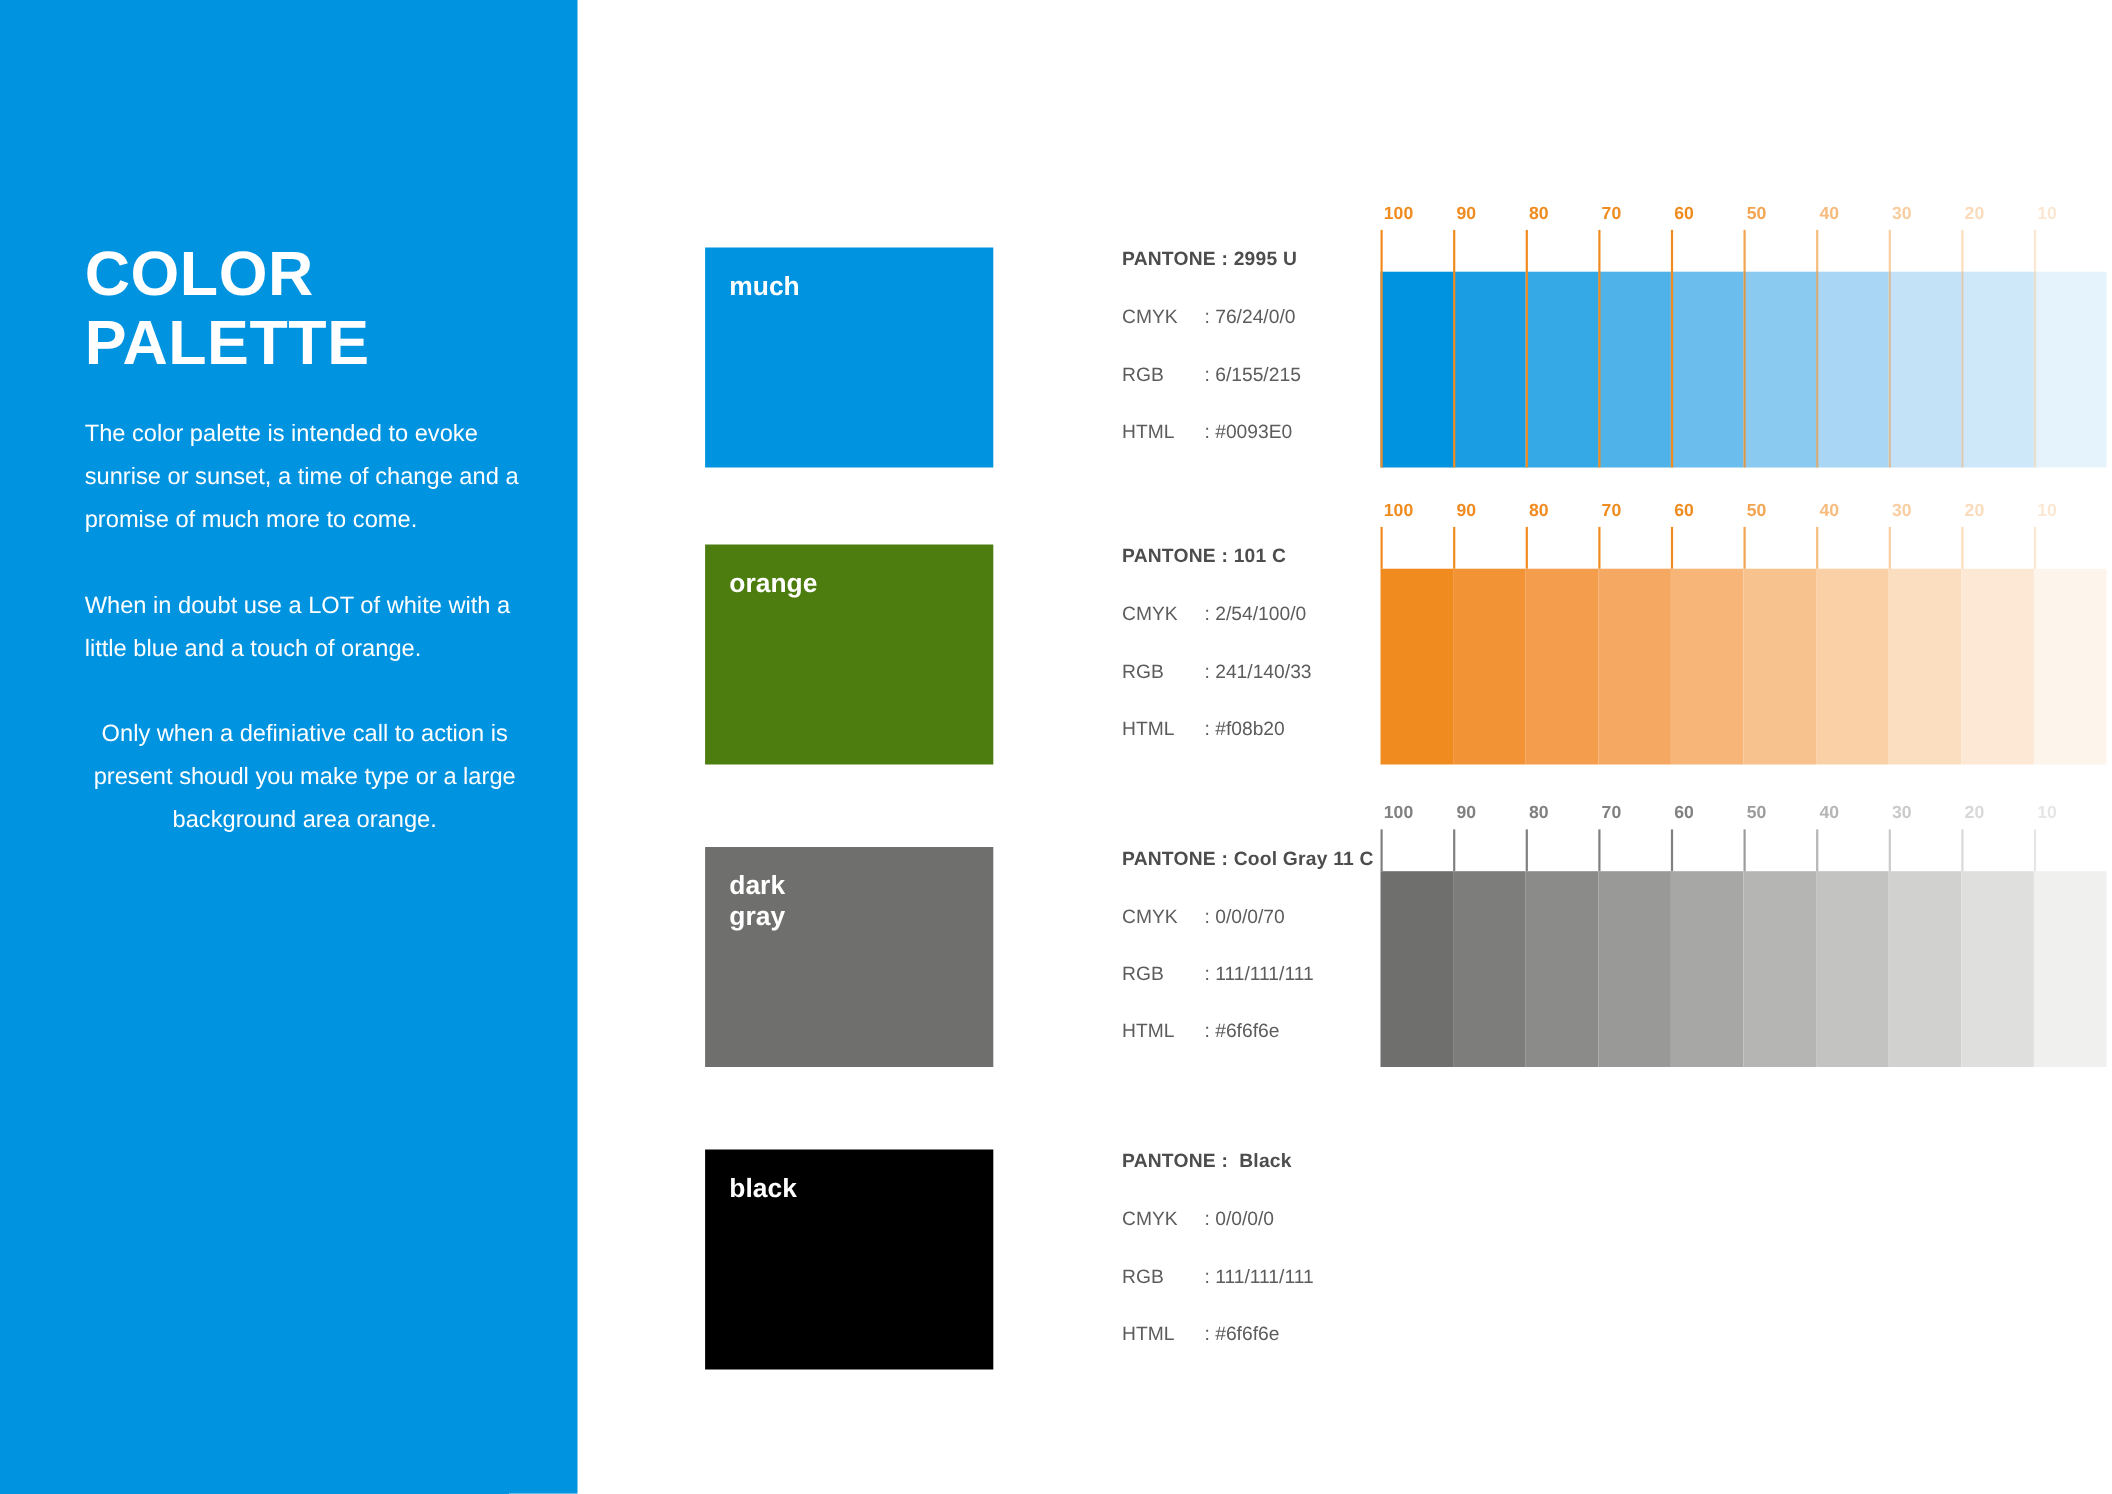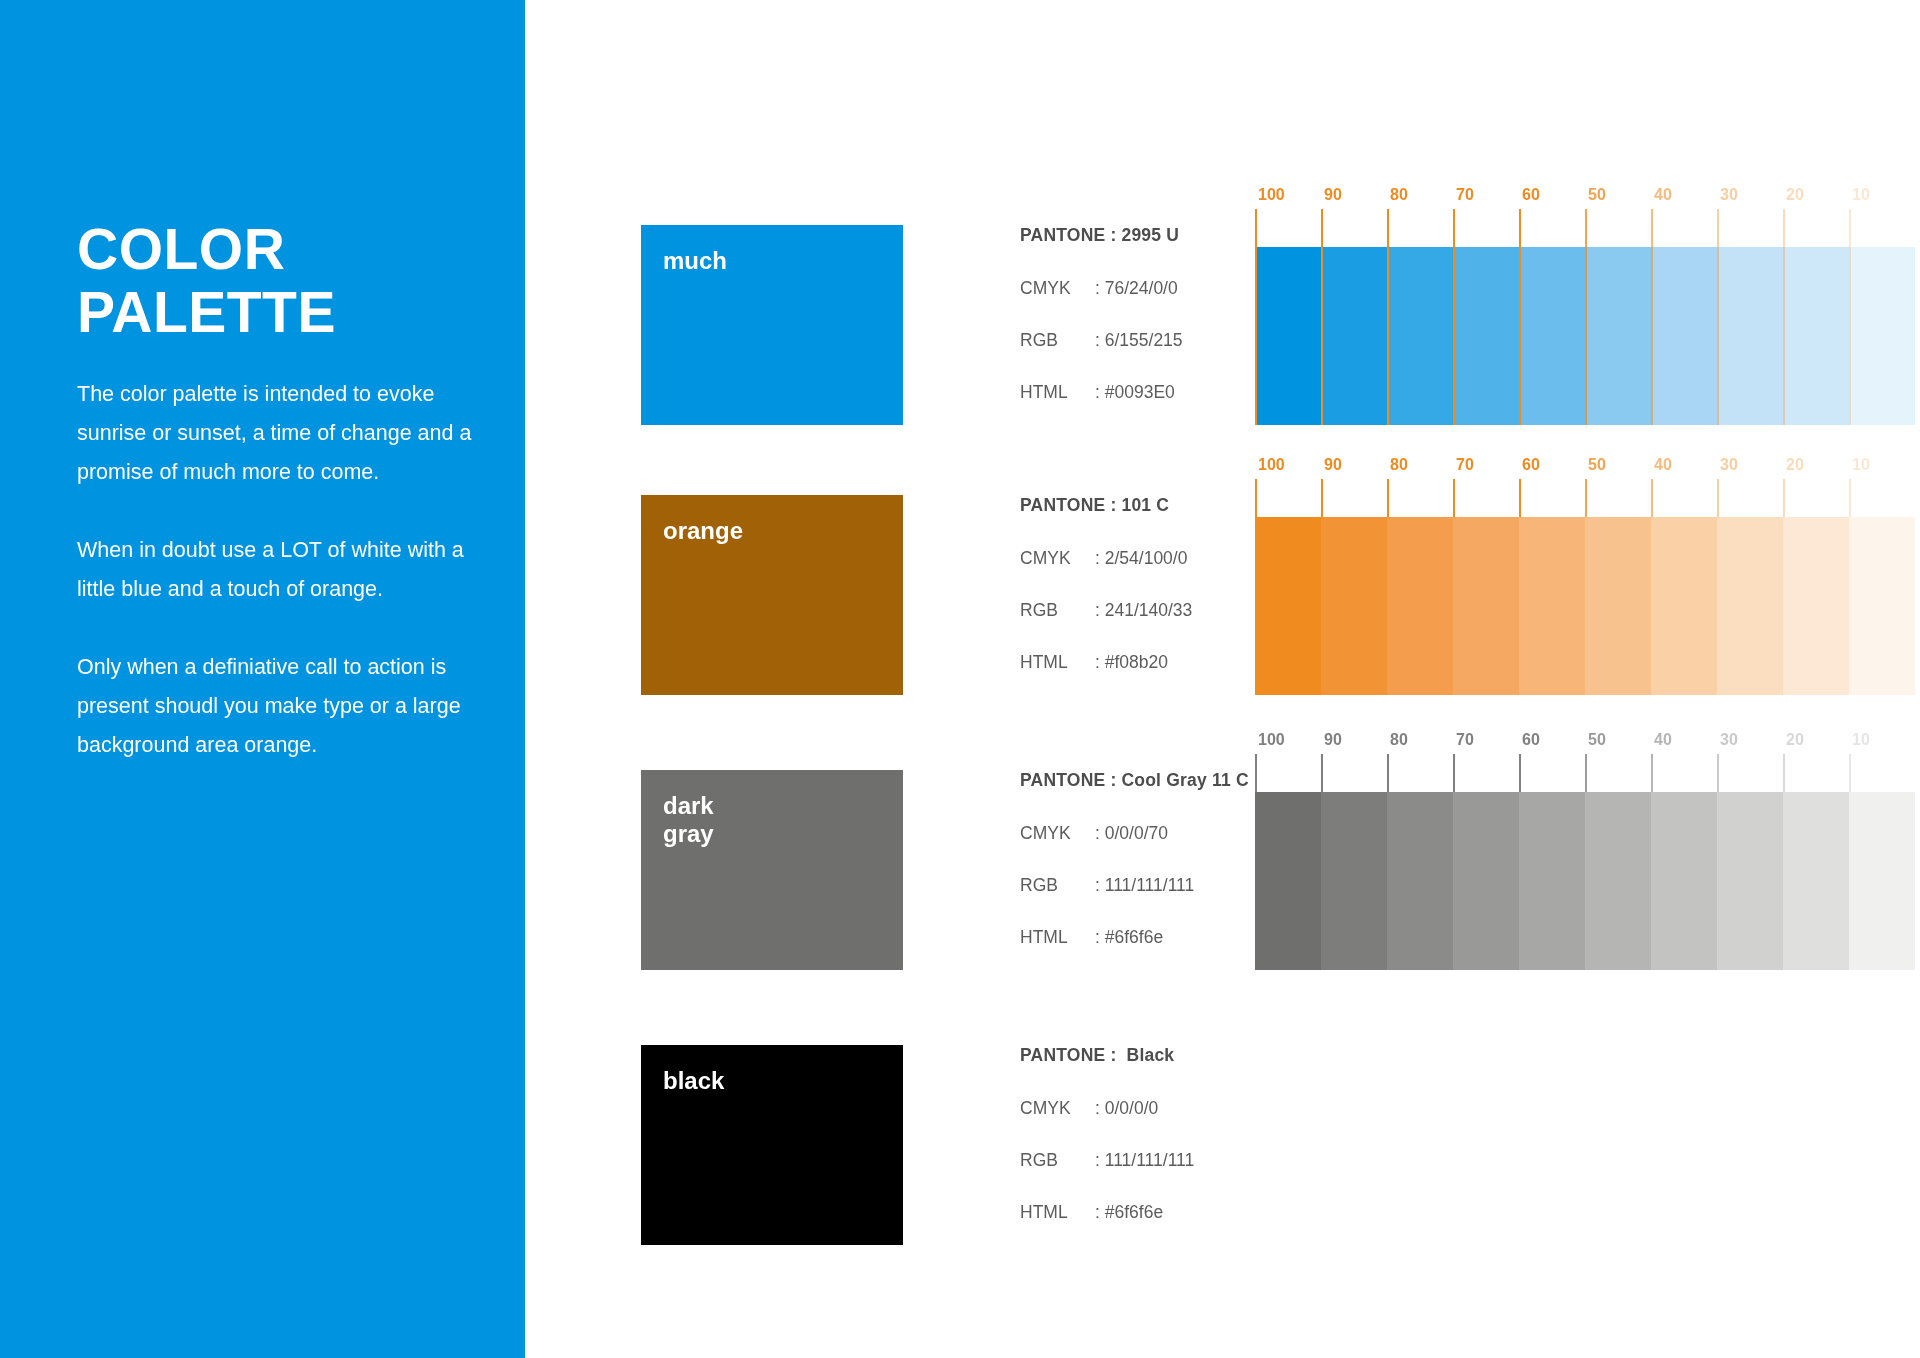--- a/index.html
+++ b/index.html
@@ -48,21 +48,21 @@
     position: absolute;
     left: 77px;
     top: 375px;
     width: 400px;
     color: #ffffff;
     font-size: 21.5px;
     line-height: 39px;
     font-weight: 400;
   }
   .para { margin: 0 0 39px 0; }
-  .para:last-child { margin-bottom: 0; }
+  .para:last-child { margin-bottom: 0; text-align: center; }
 
   
   .content {
     position: absolute;
     left: 525px;
     top: 0;
     width: 1395px;
     height: 1358px;
   }
 
@@ -262,21 +262,21 @@
             <span class="tick-line" style="background: rgb(240, 139, 32); opacity: 0.3; height: 216px; z-index: 3;"></span>
           </div>
           <div class="tick-col" style="left: 594px;">
             <span class="tick-num" style="color: rgb(240, 139, 32); opacity: 0.2;">10</span>
             <span class="tick-line" style="background: rgb(240, 139, 32); opacity: 0.2; height: 216px; z-index: 3;"></span>
           </div>
         </div>
     </div>
 
     <div class="row row-orange">
-      <div class="swatch" style="background: #a16207;">
+      <div class="swatch" style="background: #4d7c0f;">
         <div class="swatch-label">orange</div>
       </div>
       <div class="specs">
         <div class="spec-pantone">PANTONE : 101 C</div>
         <div class="spec-line">
           <span class="spec-key">CMYK</span>
           <span class="spec-val">: 2/54/100/0</span>
         </div>
         <div class="spec-line">
           <span class="spec-key">RGB</span>

